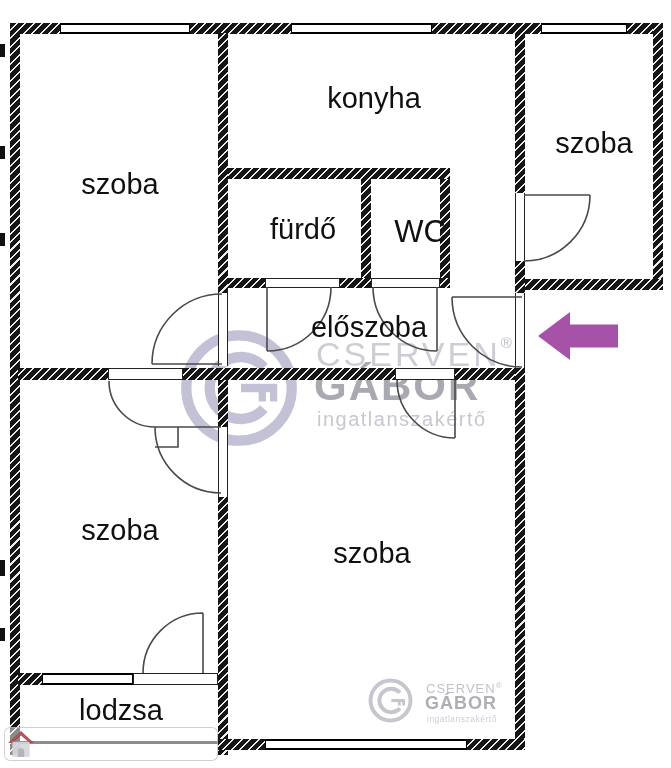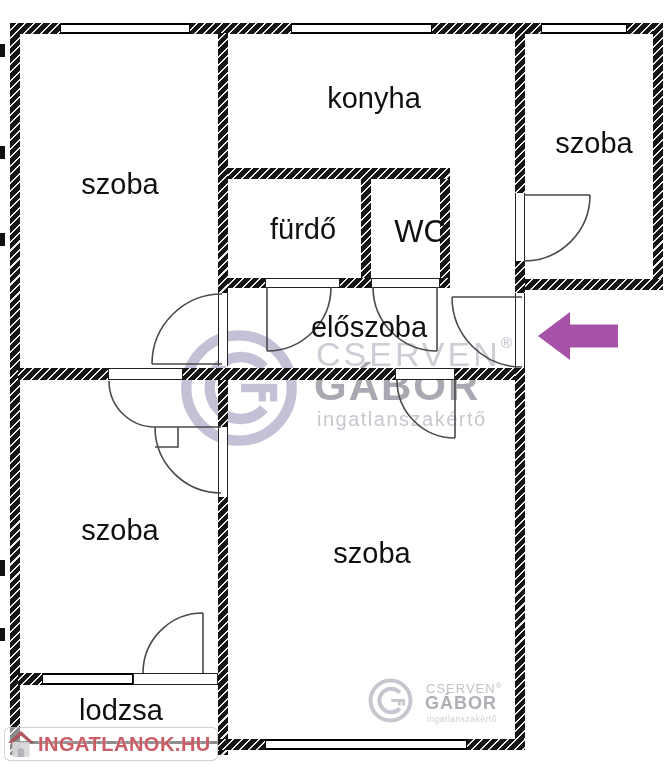--- a/index.html
+++ b/index.html
@@ -151,16 +151,15 @@
   <div class="lbl" style="left:121px;top:710px">lodzsa</div>
 
   <div id="entrance-arrow" style="background:#a652a8"></div>
 
   <div id="portal-box">
     <svg width="28" height="28" viewBox="0 0 26 26">
       <polygon points="13,1 25,12 21,12 13,5 5,12 1,12" fill="#a63a42" opacity=".85"></polygon>
       <rect x="5" y="11" width="16" height="14" fill="#d7d7da" opacity=".9"></rect>
       <path d="M10,25 v-5 a3,3 0 0 1 6,0 v5 z" fill="#b4b4bb"></path>
     </svg>
-    <span id="portal-text">INGATLANOK.HU</span>
   </div>
 
 </div>
 
 </body></html>

